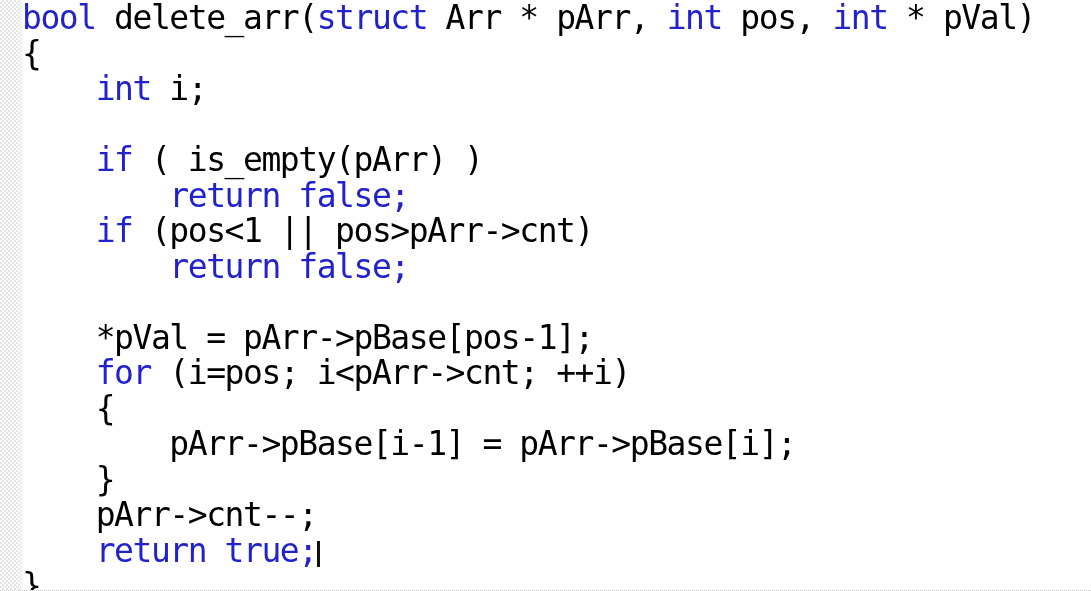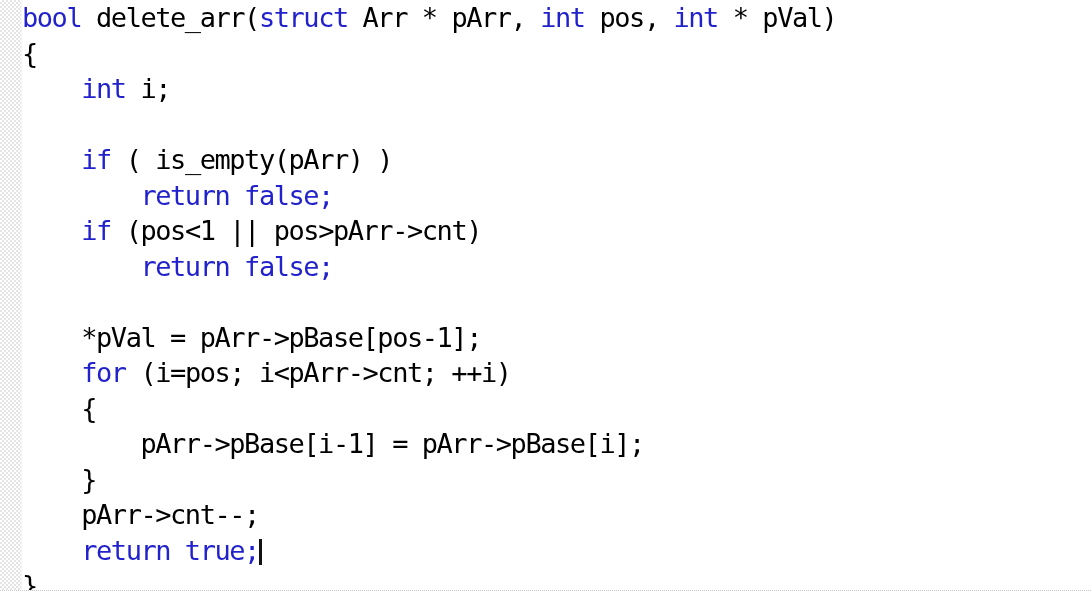--- a/index.html
+++ b/index.html
@@ -35,21 +35,21 @@
     border-right: 1px solid #f4f4f4;
   }
 
   #code {
     position: absolute;
     left: 22px;
     top: 0;
     right: 0;
     height: 591px;
     font-family: "DejaVu Sans Mono", "Liberation Mono", monospace;
-    font-size: 27px;
+    font-size: 33px;
     line-height: 35.5px;
     color: #000000;
     white-space: pre;
     letter-spacing: -1.45px;
     -webkit-font-smoothing: none;
   }
 
   .line {
     height: 35.5px;
     white-space: pre;

